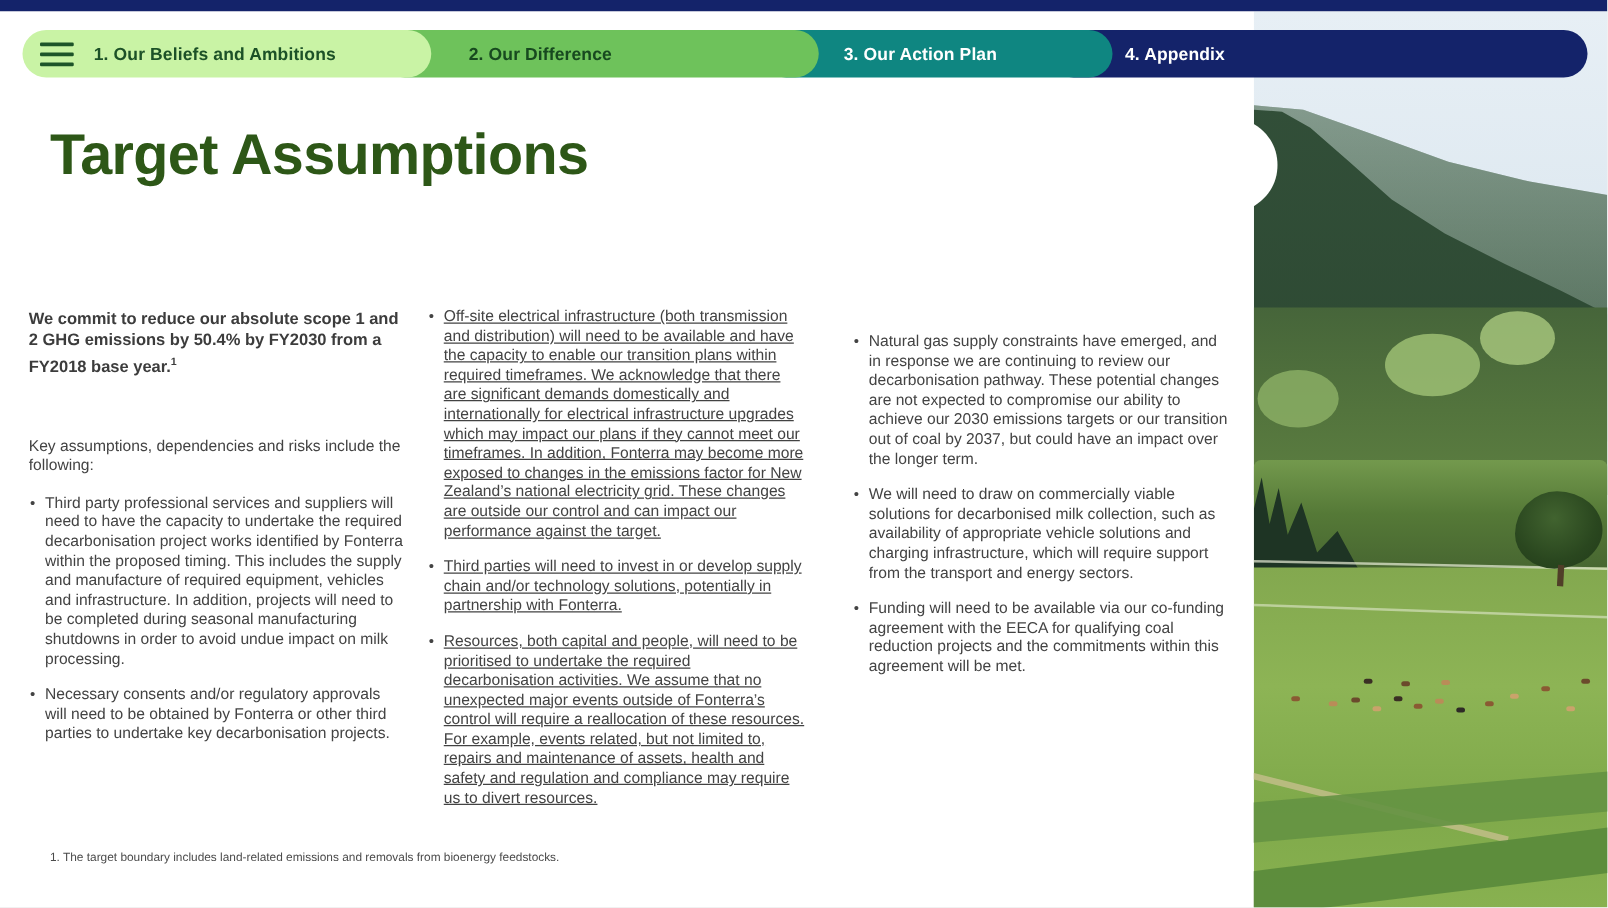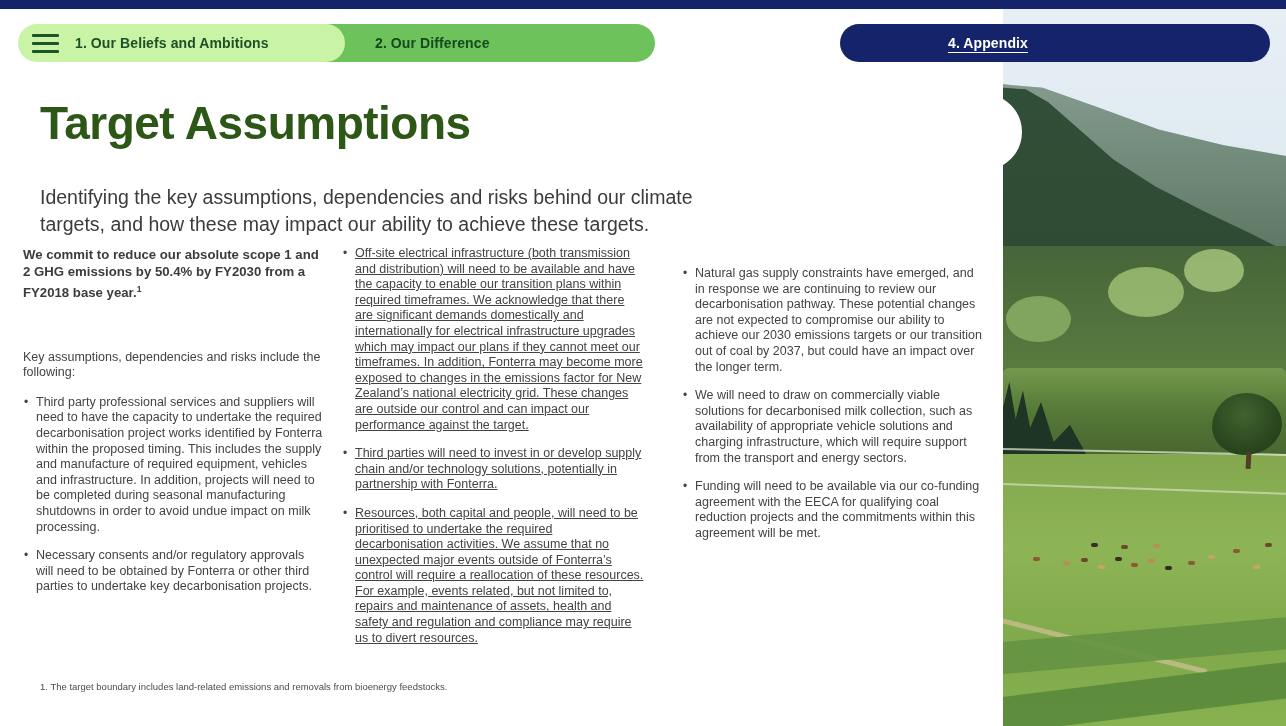--- a/index.html
+++ b/index.html
@@ -60,21 +60,21 @@
   .nav{position:absolute;left:0;top:0;width:100%;height:70px;z-index:50;}
   .pill{position:absolute;top:24px;height:38px;border-radius:19px;display:flex;align-items:center;cursor:pointer;}
   .pill-label{font-size:14px;font-weight:700;white-space:nowrap;letter-spacing:.1px;}
   .pill1{left:18px;width:327px;background:var(--pill-light-green);z-index:54;}
   .pill1 .pill-label{color:var(--nav-text-green);margin-left:16px;}
   .pill2{left:305px;width:350px;background:var(--pill-green);z-index:53;}
   .pill2 .pill-label{color:#17491f;margin-left:70px;}
   .pill3{left:610px;width:280px;background:var(--pill-teal);z-index:52;}
   .pill3 .pill-label{color:#ffffff;margin-left:65px;}
   .pill4{left:840px;width:430px;background:var(--navy);z-index:51;}
-  .pill4 .pill-label{color:#ffffff;margin-left:108px;text-decoration:underline;text-underline-offset:4px;text-decoration-thickness:1px;}
+  .pill4 .pill-label{color:#ffffff;margin-left:60px;text-underline-offset:4px;text-decoration-thickness:1px;}
   .hamburger{display:flex;flex-direction:column;gap:5px;margin-left:14px;width:27px;cursor:pointer;}
   .hamburger span{display:block;height:3px;width:100%;background:#1d5429;border-radius:1px;}
 
   
   .title{position:absolute;left:40px;top:96px;font-size:46px;font-weight:700;letter-spacing:-.5px;color:var(--title-green);z-index:30;}
   .subtitle{position:absolute;left:40px;top:184px;width:700px;font-size:19.5px;line-height:27px;color:#3b3b3b;z-index:30;}
   .col{position:absolute;top:246px;font-size:12.5px;line-height:15.6px;color:var(--body-text);z-index:30;}
   .col1{left:23px;width:300px;}
   .col2{left:342px;width:302px;text-decoration:underline;}
   .col3{left:682px;width:300px;margin-top:20px;}
@@ -130,35 +130,37 @@
   <svg class="notch" width="24" height="68" viewBox="0 0 24 68">
     <path d="M0,0 C13,7 21,19 21,34 C21,49 13,61 0,68 Z" fill="#ffffff"></path>
   </svg>
 
   <div class="top-strip"></div>
 
   <nav class="nav">
     <div class="pill pill4">
       <span class="pill-label">4. Appendix</span>
     </div>
+    <div class="pill pill3">
+      <span class="pill-label">3. Our Action Plan</span>
+    </div>
     <div class="pill pill2">
       <span class="pill-label">2. Our Difference</span>
     </div>
     <div class="pill pill1">
       <span class="hamburger">
           <span></span>
           <span></span>
           <span></span>
         </span>
       <span class="pill-label">1. Our Beliefs and Ambitions</span>
     </div>
   </nav>
 
   <h1 class="title">Target Assumptions</h1>
-  <p class="subtitle">Identifying the key assumptions, dependencies and risks behind our climate targets, and how these may impact our ability to achieve these targets.</p>
 
   <div class="col col1">
     <p class="lead"><span>We commit to reduce our absolute scope 1 and 2 GHG emissions by 50.4% by FY2030 from a FY2018 base year.</span><sup>1</sup></p>
     <p class="intro">Key assumptions, dependencies and risks include the following:</p>
     <div class="bullet">Third party professional services and suppliers will need to have the capacity to undertake the required decarbonisation project works identified by Fonterra within the proposed timing. This includes the supply and manufacture of required equipment, vehicles and infrastructure. In addition, projects will need to be completed during seasonal manufacturing shutdowns in order to avoid undue impact on milk processing.</div>
     <div class="bullet">Necessary consents and/or regulatory approvals will need to be obtained by Fonterra or other third parties to undertake key decarbonisation projects.</div>
   </div>
 
   <div class="col col2">
     <div class="bullet">Off-site electrical infrastructure (both transmission and distribution) will need to be available and have the capacity to enable our transition plans within required timeframes. We acknowledge that there are significant demands domestically and internationally for electrical infrastructure upgrades which may impact our plans if they cannot meet our timeframes. In addition, Fonterra may become more exposed to changes in the emissions factor for New Zealand’s national electricity grid. These changes are outside our control and can impact our performance against the target.</div>

